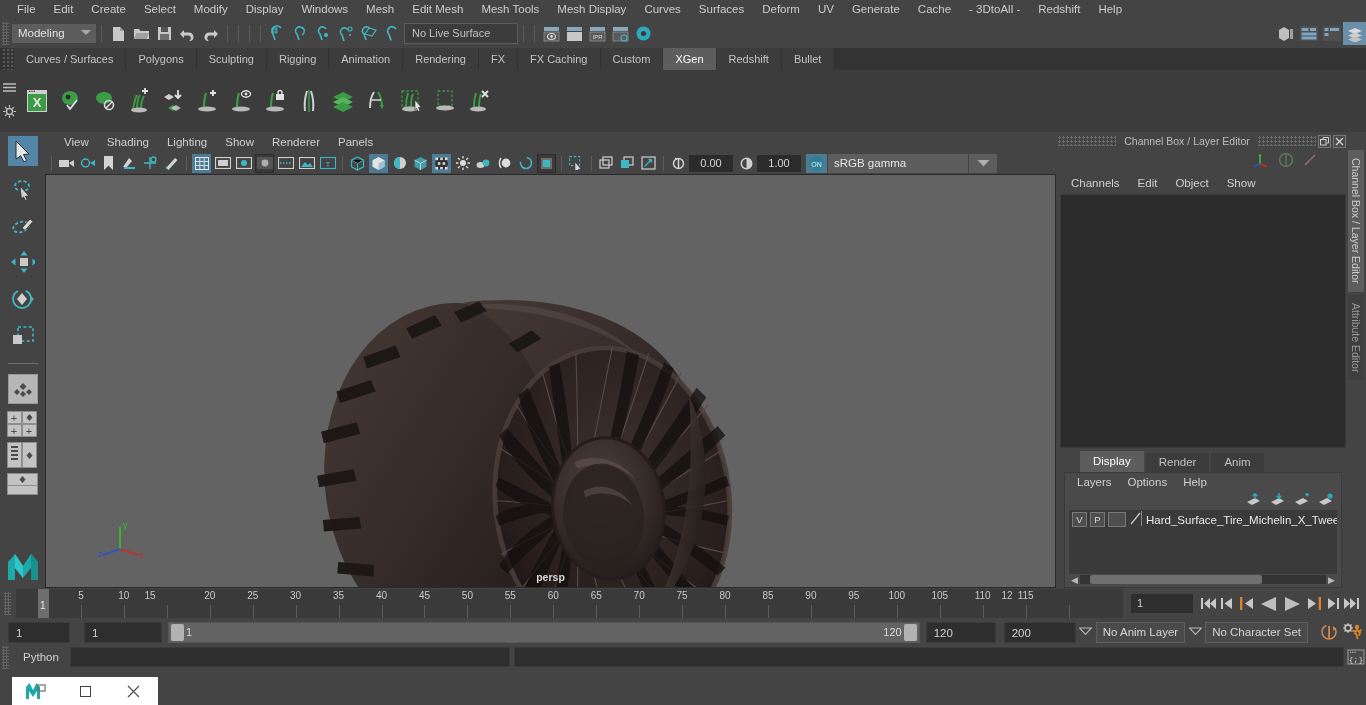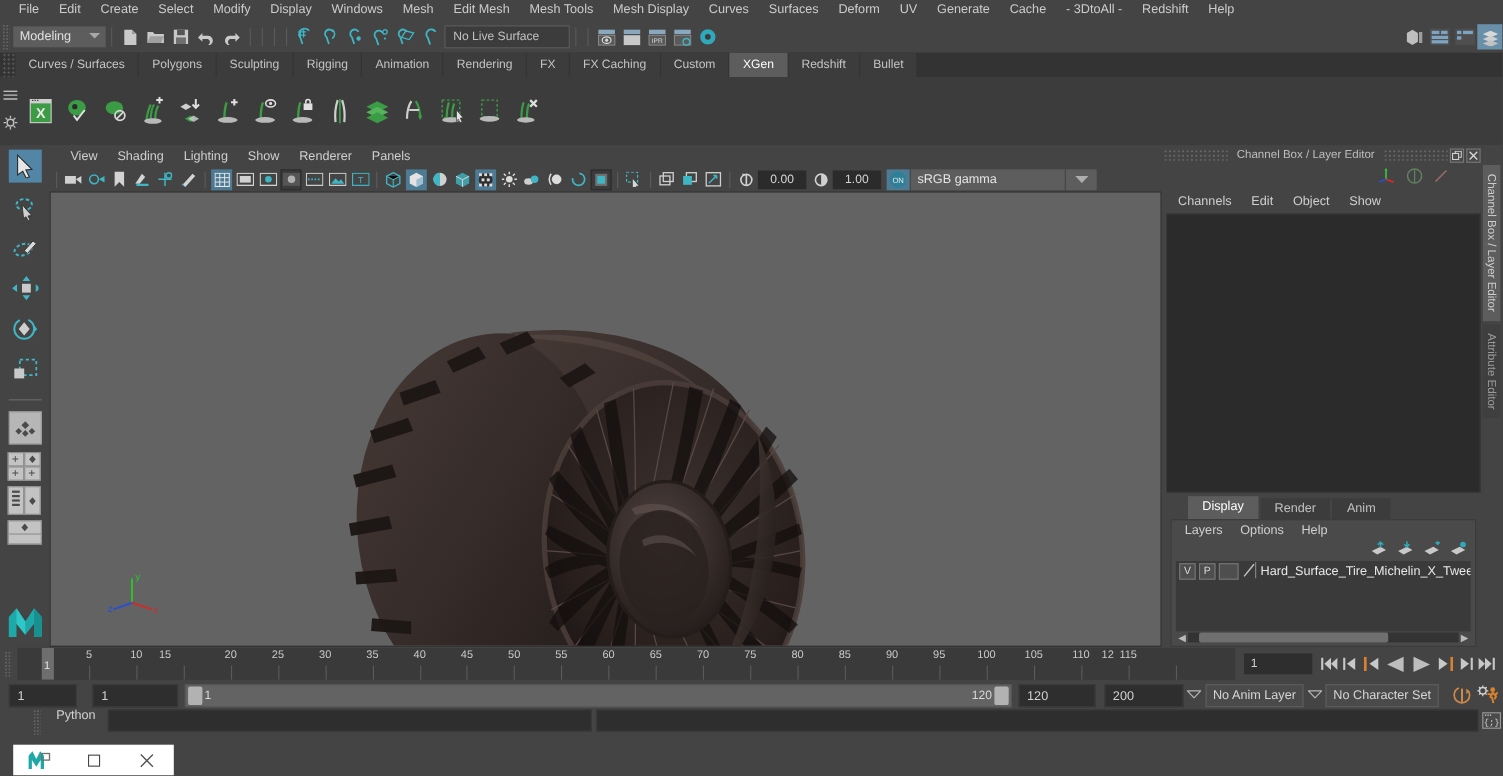--- a/index.html
+++ b/index.html
@@ -220,21 +220,21 @@
   }
   .rhandle{ width:13px; height:17px; background:#b2b2b2; border-radius:2px; margin:0 2px;}
   .rlab{ font-size:11px; color:#d8d8d8; }
   .ddarrow{ width:20px; text-align:center; color:#bbb; font-size:9px; flex:none;}
   .comboflat{
     height:21px; background:#4a4a4a; border:1px solid #5e5e5e; color:#d5d5d5;
     font-size:11.5px; line-height:19px; padding:0 6px; flex:none;
   }
 
   
-  #cmdrow{ height:24px; background:#444; display:flex; padding-left:2px;margin-left:28px;}
+  #cmdrow{ height:24px; background:#444; display:flex; align-items:center; padding-left:2px;}
   #cmdlabel{ width:58px; text-align:center; font-size:11.5px; color:#d2d2d2; flex:none;}
   #cmdinput{ flex:0 0 440px; height:20px; background:#2e2e2e; border:1px solid #3a3a3a; margin-right:4px;}
   #cmdoutput{ flex:1; height:20px; background:#2e2e2e; border:1px solid #3a3a3a; margin-right:2px;}
   #scriptbtn{ width:20px; height:20px; flex:none; display:flex; align-items:center; justify-content:center;}
 
   
   #helprow{ height:17px; background:#444; }
   #taskbar{
     position:absolute; left:12px; bottom:0; width:146px; height:28px;
     background:#ffffff; display:flex; align-items:center;
@@ -991,20 +991,21 @@
         <svg width="48" height="44" viewBox="0 0 48 44">
           <line x1="22" y1="30" x2="22" y2="8" stroke="#2fbf2f" stroke-width="1.8"></line>
           <line x1="22" y1="30" x2="40" y2="36" stroke="#d02b2b" stroke-width="1.8"></line>
           <line x1="22" y1="30" x2="5" y2="36" stroke="#2b4fd0" stroke-width="1.8"></line>
           <text x="25" y="9" font-size="9" fill="#2fbf2f" font-family="Liberation Sans, sans-serif">y</text>
           <text x="41" y="39" font-size="9" fill="#d02b2b" font-family="Liberation Sans, sans-serif">x</text>
           <text x="0" y="38" font-size="9" fill="#2b4fd0" font-family="Liberation Sans, sans-serif">z</text>
         </svg>
       </div>
 
+      <div id="persp-label">persp</div>
     </div>
   </div>
 
   <div id="rdock">
     <div id="rdock-title">
       <div class="dots"></div>
       <div class="tl">Channel Box / Layer Editor</div>
       <div class="dots"></div>
       <div class="winbtn">
         <svg width="9" height="9" viewBox="0 0 9 9">

